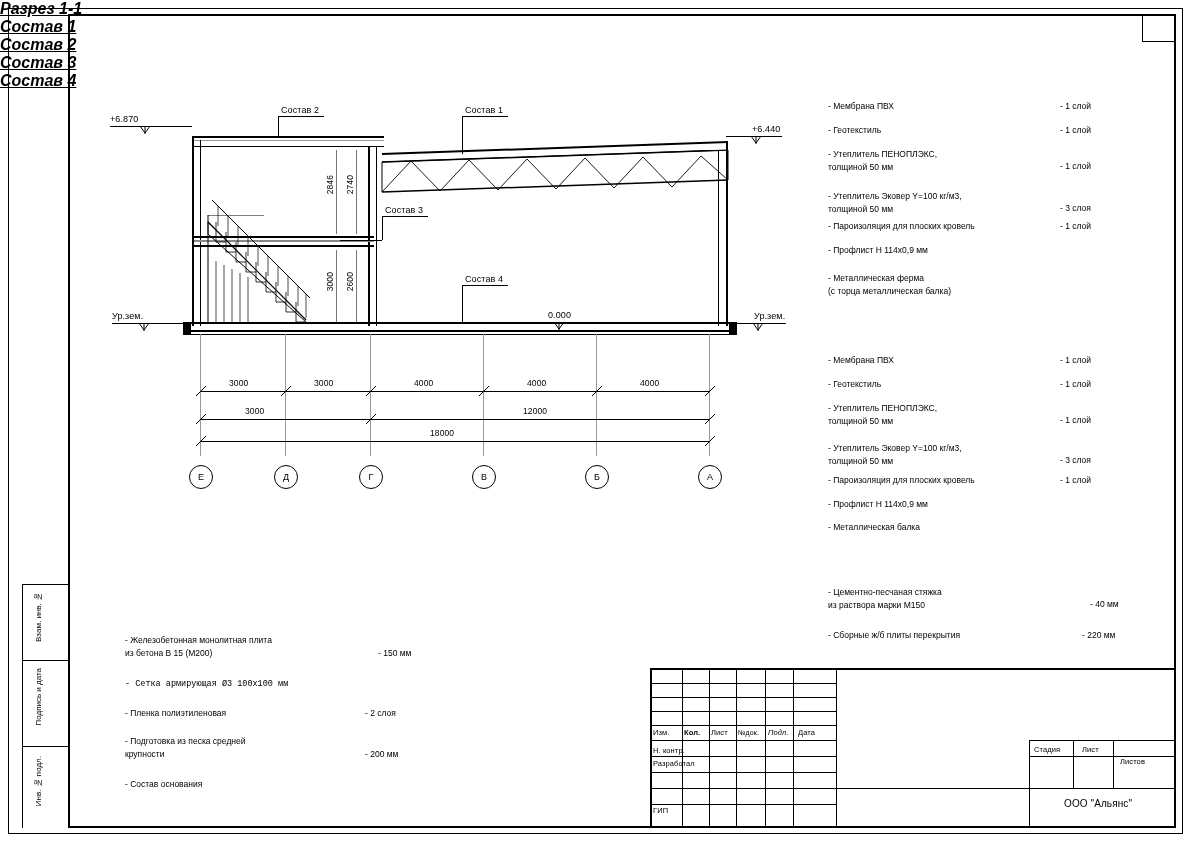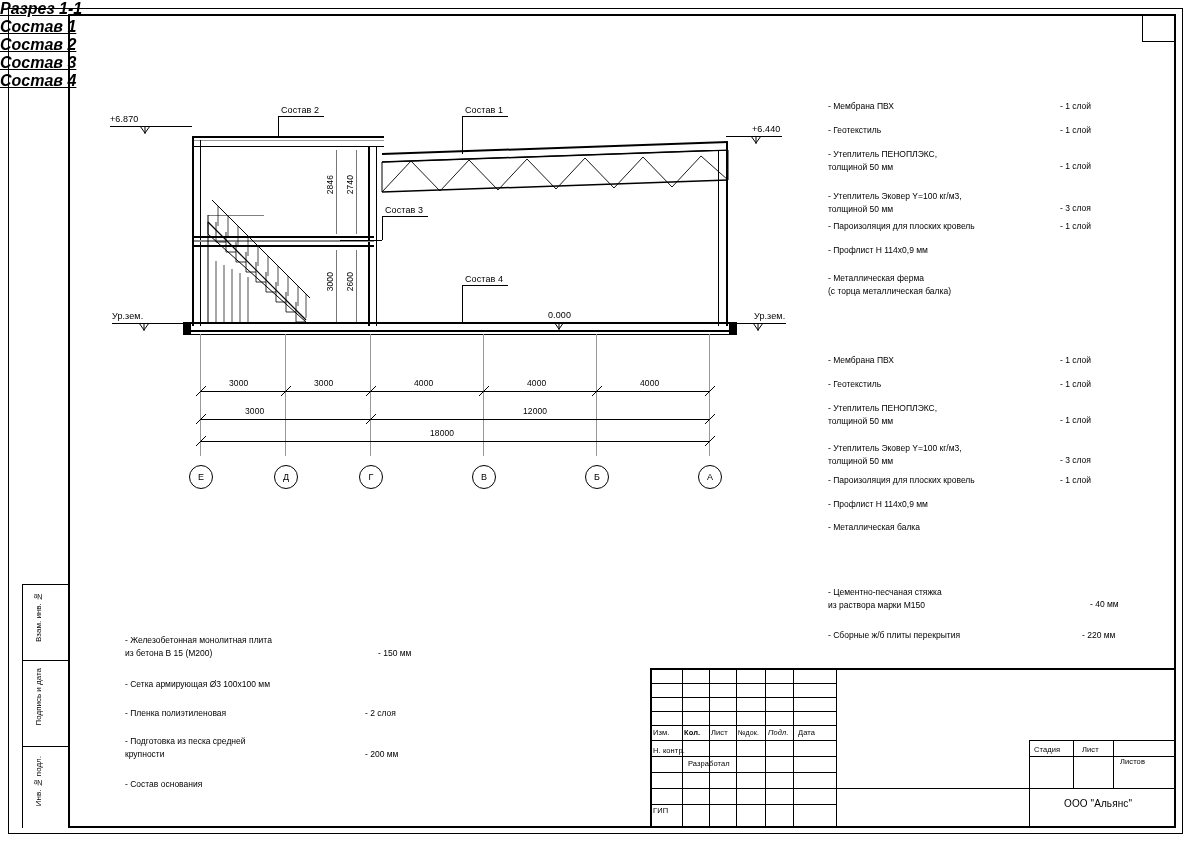--- a/index.html
+++ b/index.html
@@ -288,21 +288,21 @@
   <div class="specrow" style="left:828px;top:586px;line-height:13px;"><span style="white-space:pre-line;">- Цементно-песчаная стяжка
 из раствора марки М150</span></div>
   <div class="specval" style="left:1082px;top:599px;margin-left:8px;">- 40 мм</div>
   <div class="specrow" style="left:828px;top:630px;">- Сборные ж/б плиты перекрытия</div>
   <div class="specval" style="left:1082px;top:630px;">- 220 мм</div>
 
   <div class="ttl" style="left:240px;top:584px;">Состав 4</div>
   <div class="specrow" style="left:125px;top:634px;line-height:13px;"><span style="white-space:pre-line;">- Железобетонная  монолитная плита
 из бетона В 15 (М200)</span></div>
   <div class="specval" style="left:378px;top:648px;">- 150 мм</div>
-  <div class="specrow" style="left:125px;top:679px;">- Сетка армирующая Ø3 100х100 мм</div>
+  <div class="specrow" style="left:125px;top:679px;font-family:Liberation Mono, monospace;">- Сетка армирующая Ø3 100х100 мм</div>
   <div class="specrow" style="left:125px;top:708px;">- Пленка полиэтиленовая</div>
   <div class="specval" style="left:365px;top:708px;">- 2 слоя</div>
   <div class="specrow" style="left:125px;top:735px;line-height:13px;"><span style="white-space:pre-line;">- Подготовка из песка средней
 крупности</span></div>
   <div class="specval" style="left:365px;top:749px;">- 200 мм</div>
   <div class="specrow" style="left:125px;top:779px;">- Состав основания</div>
 
   <div class="ln" style="left:650px;top:668px;width:524px;height:2px;"></div>
   <div class="ln" style="left:650px;top:668px;width:2px;height:158px;"></div>
 
@@ -324,21 +324,21 @@
   <div class="ln" style="left:793px;top:668px;width:1px;height:158px;"></div>
   <div class="ln" style="left:836px;top:668px;width:1px;height:158px;"></div>
 
   <div class="txt small" style="left:653px;top:728px;">Изм.</div>
   <div class="txt small" style="left:684px;top:728px;font-weight:bold;">Кол.</div>
   <div class="txt small" style="left:711px;top:728px;">Лист</div>
   <div class="txt small" style="left:738px;top:729px;font-size:7px;">№док.</div>
   <div class="txt small" style="left:768px;top:728px;font-style:italic;">Подл.</div>
   <div class="txt small" style="left:798px;top:728px;">Дата</div>
 
-  <div class="txt small" style="left:653px;top:759px;padding-left:35px;">Разработал</div>
+  <div class="txt small" style="left:653px;top:759px;">Разработал</div>
   <div class="txt small" style="left:653px;top:746px;">Н. контр.</div>
   <div class="txt small" style="left:653px;top:806px;">ГИП</div>
 
   <div class="ln" style="left:1029px;top:740px;width:145px;height:1px;"></div>
   <div class="ln" style="left:1029px;top:756px;width:145px;height:1px;"></div>
   <div class="ln" style="left:836px;top:788px;width:338px;height:1px;"></div>
   <div class="ln" style="left:1029px;top:740px;width:1px;height:86px;"></div>
   <div class="ln" style="left:1073px;top:740px;width:1px;height:48px;"></div>
   <div class="ln" style="left:1113px;top:740px;width:1px;height:48px;"></div>
 

